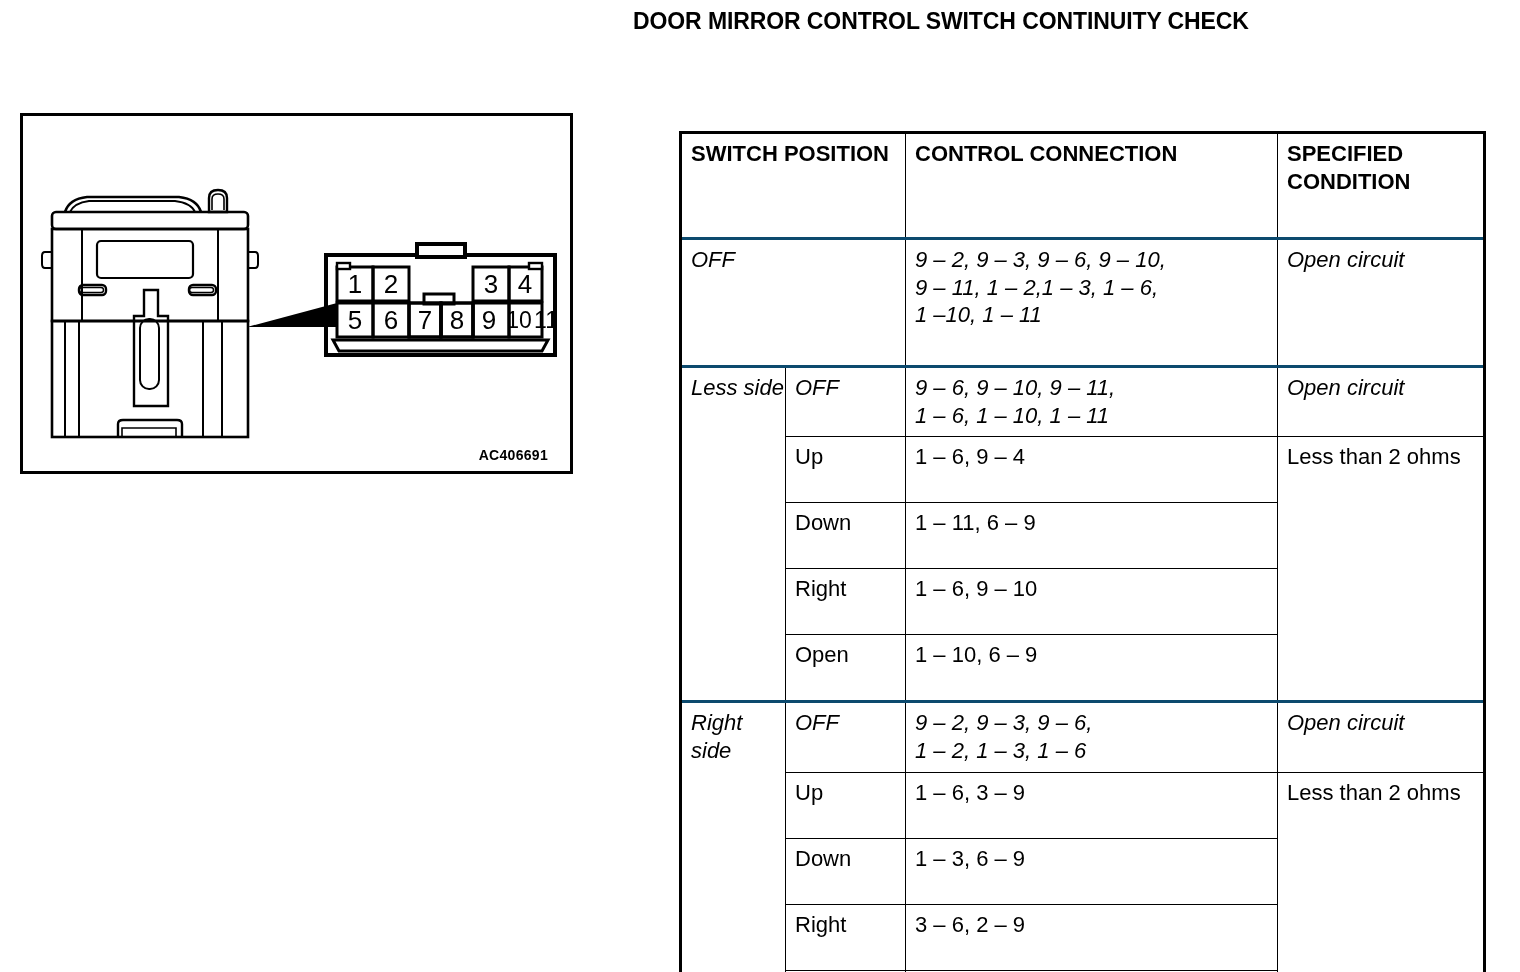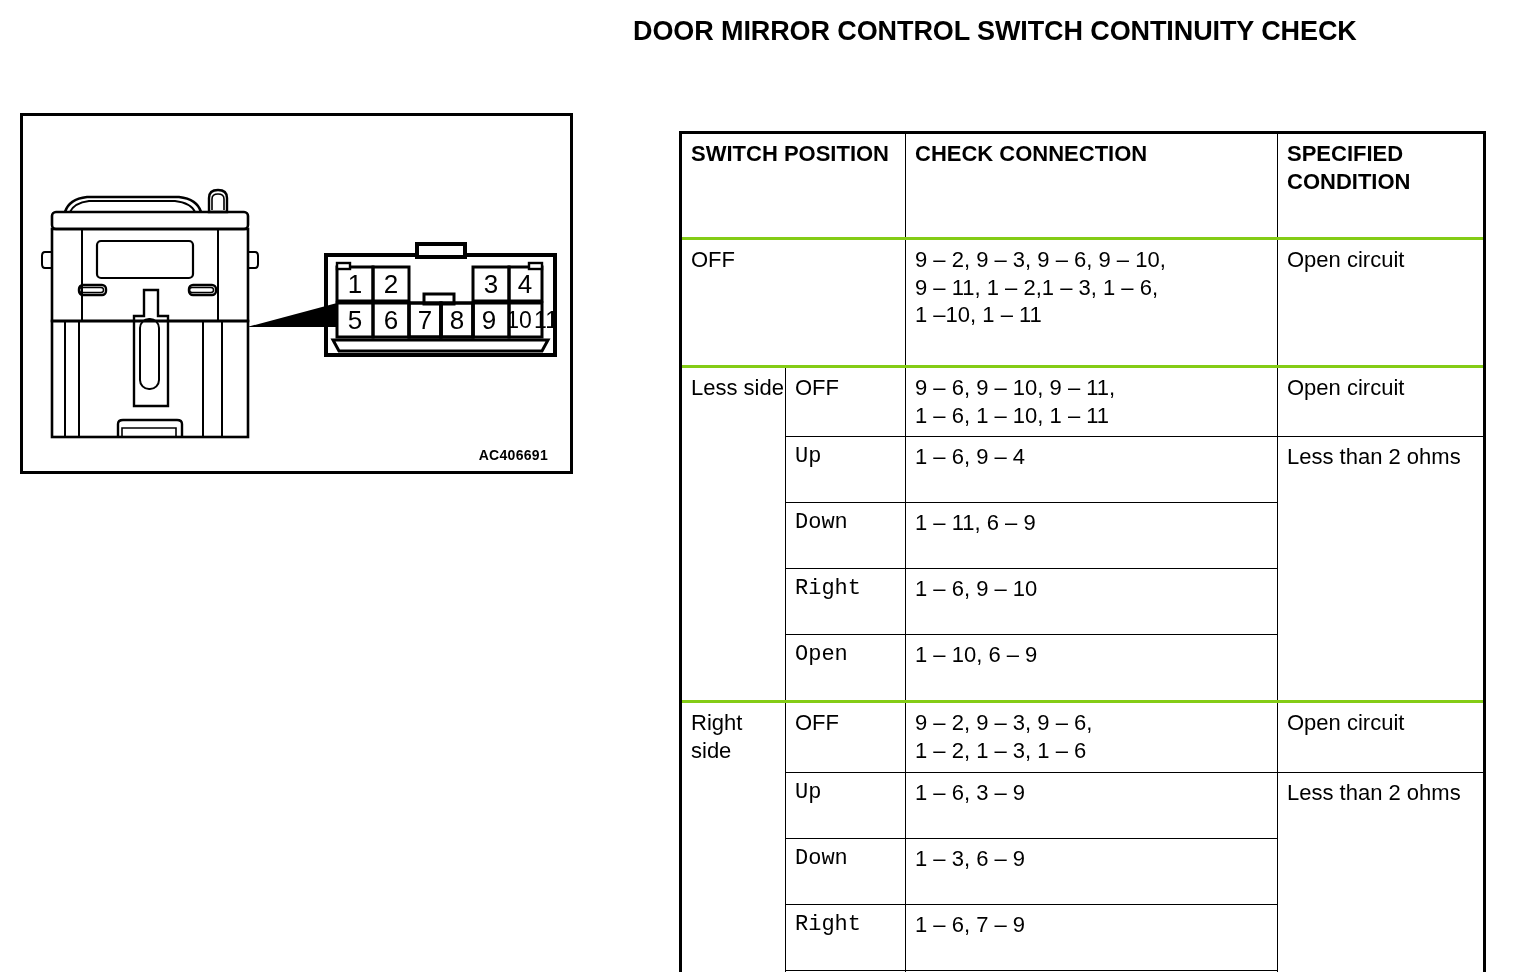--- a/index.html
+++ b/index.html
@@ -14,23 +14,23 @@
     position: relative;
     font-family: "Liberation Sans", sans-serif;
     color: #000000;
     overflow: hidden;
   }
 
   
   .page-title {
     position: absolute;
     left: 633px;
-    top: 12px;
+    top: 4px;
     width: 860px;
-    font-size: 27px;
+    font-size: 23px;
     font-weight: bold;
     line-height: 1.48;
     letter-spacing: -0.1px;
     color: #000;
   }
 
   
   .figure-box {
     position: absolute;
     left: 20px;
@@ -92,34 +92,35 @@
     line-height: 1.26;
     font-weight: normal;
     text-align: left;
   }
   
   .spec-table {
     outline: 3px solid #000;
     outline-offset: -1px;
   }
   .spec-table tr.section-start > td {
-    border-top: 3px solid #84cc16;
+    border-top: 3px solid #0c4a6e;
+    font-style: italic;
   }
   .spec-table th {
     font-weight: bold;
   }
   .col-pos   { width: 104px; }
   .col-sub   { width: 120px; }
   .col-test  { width: 372px; }
   .col-cond  { width: 206px; }
 
   .h-pos  { height: 90px; }
   .r-off  { height: 112px; }
   .r-two  { height: 92px; }
-  .r-one  { height: 52px; font-family: Liberation Mono, monospace; }
+  .r-one  { height: 52px; }
 
   .nowrap { white-space: pre; }
 </style>
 </head>
 <body>
 
 <div class="page-title">DOOR MIRROR CONTROL SWITCH CONTINUITY CHECK</div>
 
 <div class="figure-box">
 
@@ -220,21 +221,21 @@
   <colgroup>
     <col class="col-pos">
       <col class="col-sub">
       <col class="col-test">
       <col class="col-cond">
   </colgroup>
   <tbody>
 
     <tr>
       <th class="h-pos" colspan="2">SWITCH POSITION</th>
-      <th>CHECK CONNECTION</th>
+      <th>CONTROL CONNECTION</th>
       <th>SPECIFIED CONDITION</th>
     </tr>
 
     <tr class="section-start">
       <td class="r-off" colspan="2">OFF</td>
       <td class="nowrap">9 – 2, 9 – 3, 9 – 6, 9 – 10,
 9 – 11, 1 – 2,1 – 3, 1 – 6,
 1 –10, 1 – 11</td>
       <td>Open circuit</td>
     </tr>
@@ -282,21 +283,21 @@
       <td rowspan="4">Less than 2 ohms</td>
     </tr>
 
     <tr>
       <td class="r-one">Down</td>
       <td>1 – 3, 6 – 9</td>
     </tr>
 
     <tr>
       <td class="r-one">Right</td>
-      <td>1 – 6, 7 – 9</td>
+      <td>3 – 6, 2 – 9</td>
     </tr>
 
     <tr>
       <td class="r-one">Left</td>
       <td>1 – 2, 6 – 9</td>
     </tr>
   </tbody>
 </table>
 
 </body></html>

